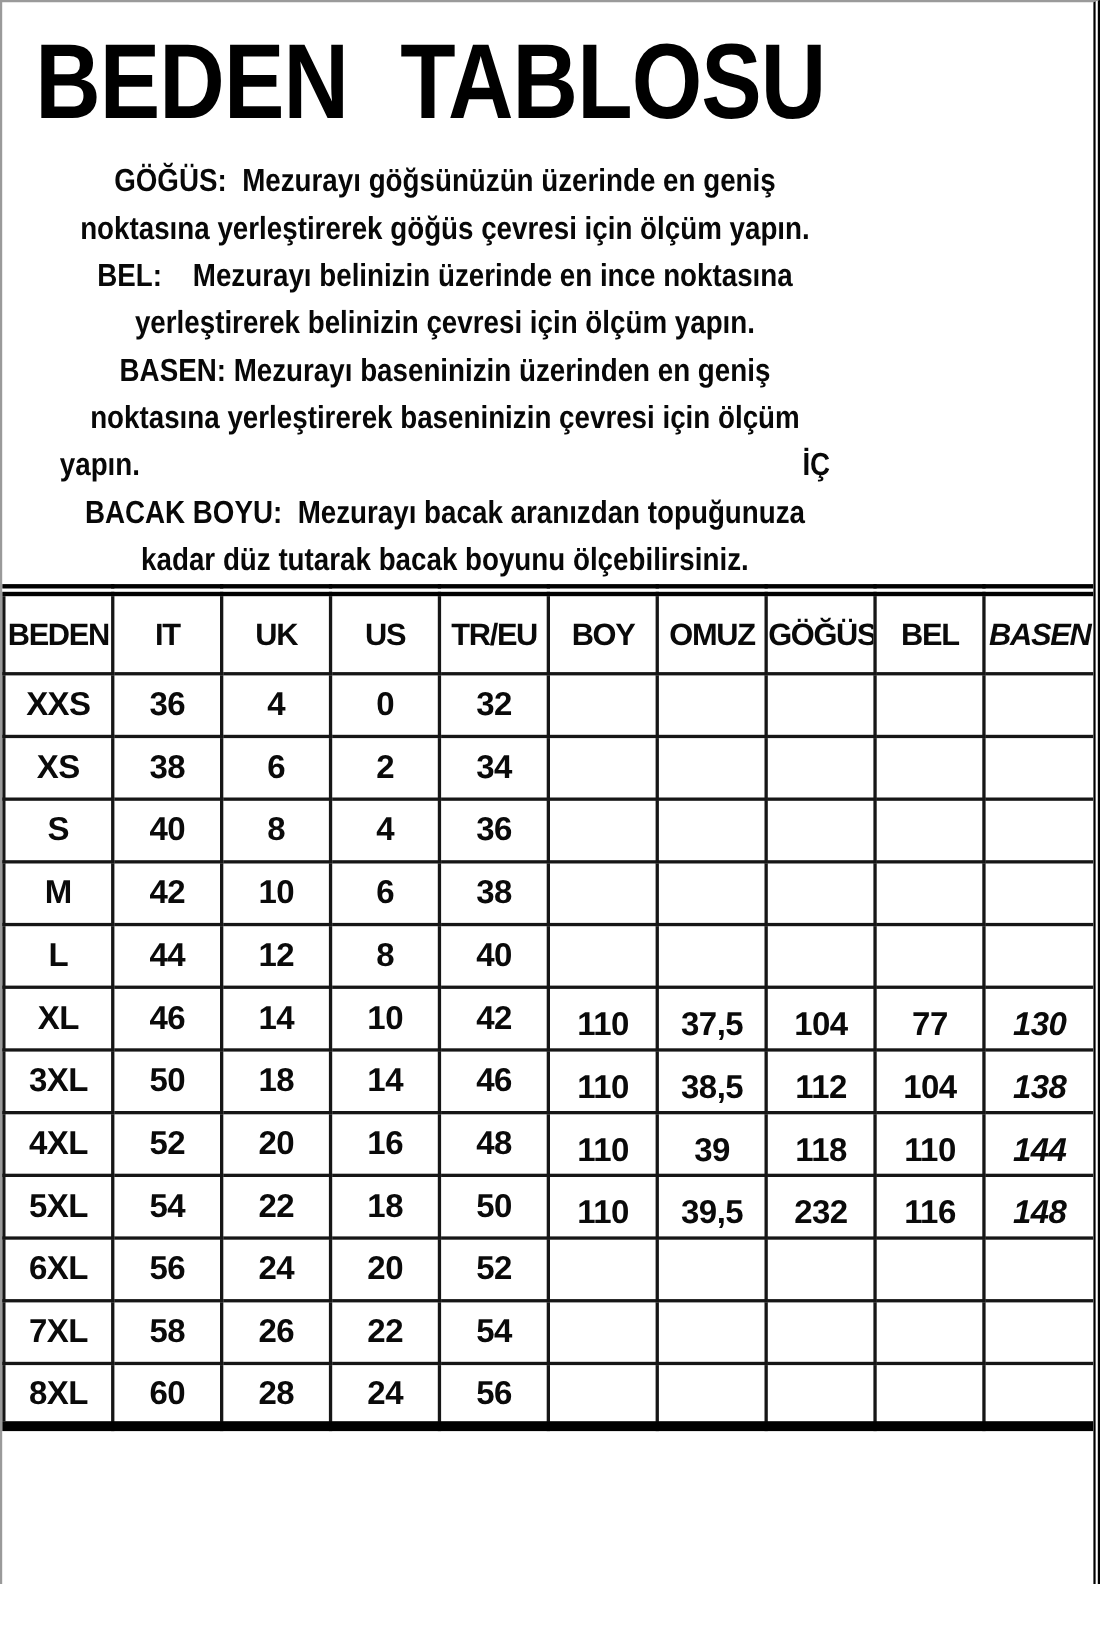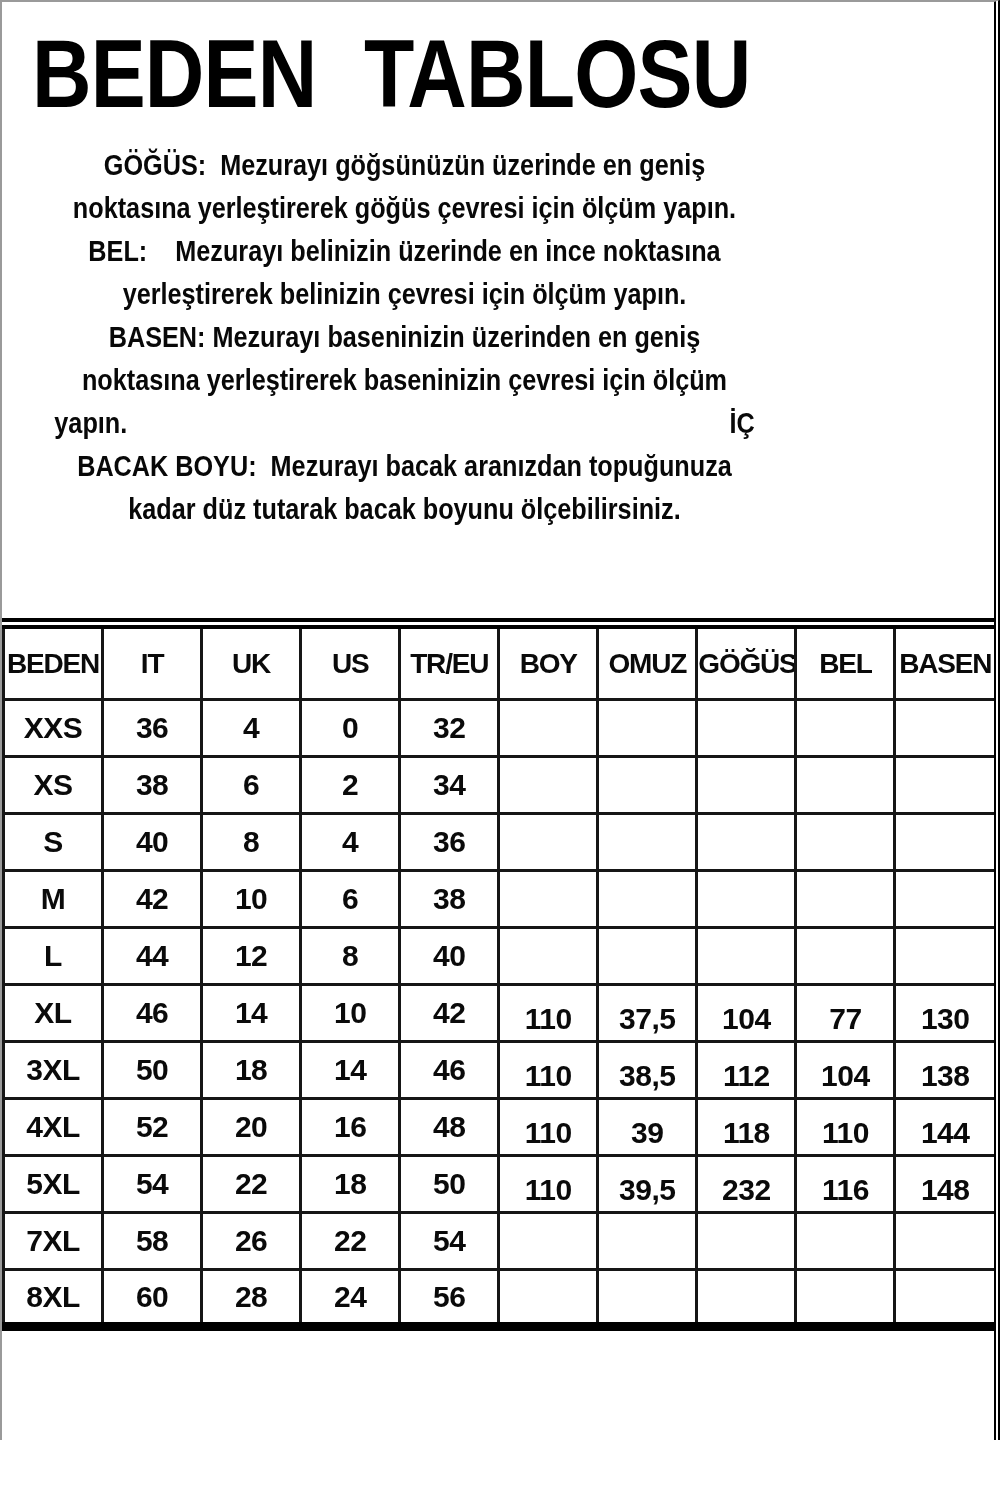--- a/index.html
+++ b/index.html
@@ -27,33 +27,33 @@
     width:805px; margin-top:22px;
     font-size:29px; line-height:43px;
     transform:scaleX(.87); transform-origin:50% 0;
     color:#080808;
   }
   .guide .line { text-align:center; white-space:nowrap; }
   .guide .line.split {
     display:flex; justify-content:space-between; align-items:baseline;
   }
   table.size-table {
-    width:100%; margin-top:87px;
+    width:100%; 
     table-layout:fixed; border-collapse:collapse;
     border-top:11px double #000;
     border-bottom:9px solid #000;
     border-left:3px solid #000;
     border-right:0;
   }
   .size-table th, .size-table td {
     border:3px solid #161616;
     text-align:center; vertical-align:middle;
     overflow:hidden; color:#0a0a0a;
   }
-  .size-table th:last-child, .size-table td:last-child { border-right:0; }
+  .size-table th:last-child, .size-table td:last-child { border-right:0;font-style:italic; }
   .size-table th {
     height:76px; font-size:28px; letter-spacing:-1.2px; font-weight:700;
   }
   .size-table td {
     height:57px; font-size:30px; letter-spacing:-.5px; font-weight:700;
   }
   .size-table td.low { padding-top:12px; }
 </style>
 </head>
 <body>
@@ -195,20 +195,32 @@
         <td>22</td>
         <td>18</td>
         <td>50</td>
         <td class="low">110</td>
         <td class="low">39,5</td>
         <td class="low">232</td>
         <td class="low">116</td>
         <td class="low">148</td>
       </tr>
       <tr>
+        <td>6XL</td>
+        <td>56</td>
+        <td>24</td>
+        <td>20</td>
+        <td>52</td>
+        <td></td>
+        <td></td>
+        <td></td>
+        <td></td>
+        <td></td>
+      </tr>
+      <tr>
         <td>7XL</td>
         <td>58</td>
         <td>26</td>
         <td>22</td>
         <td>54</td>
         <td></td>
         <td></td>
         <td></td>
         <td></td>
         <td></td>

